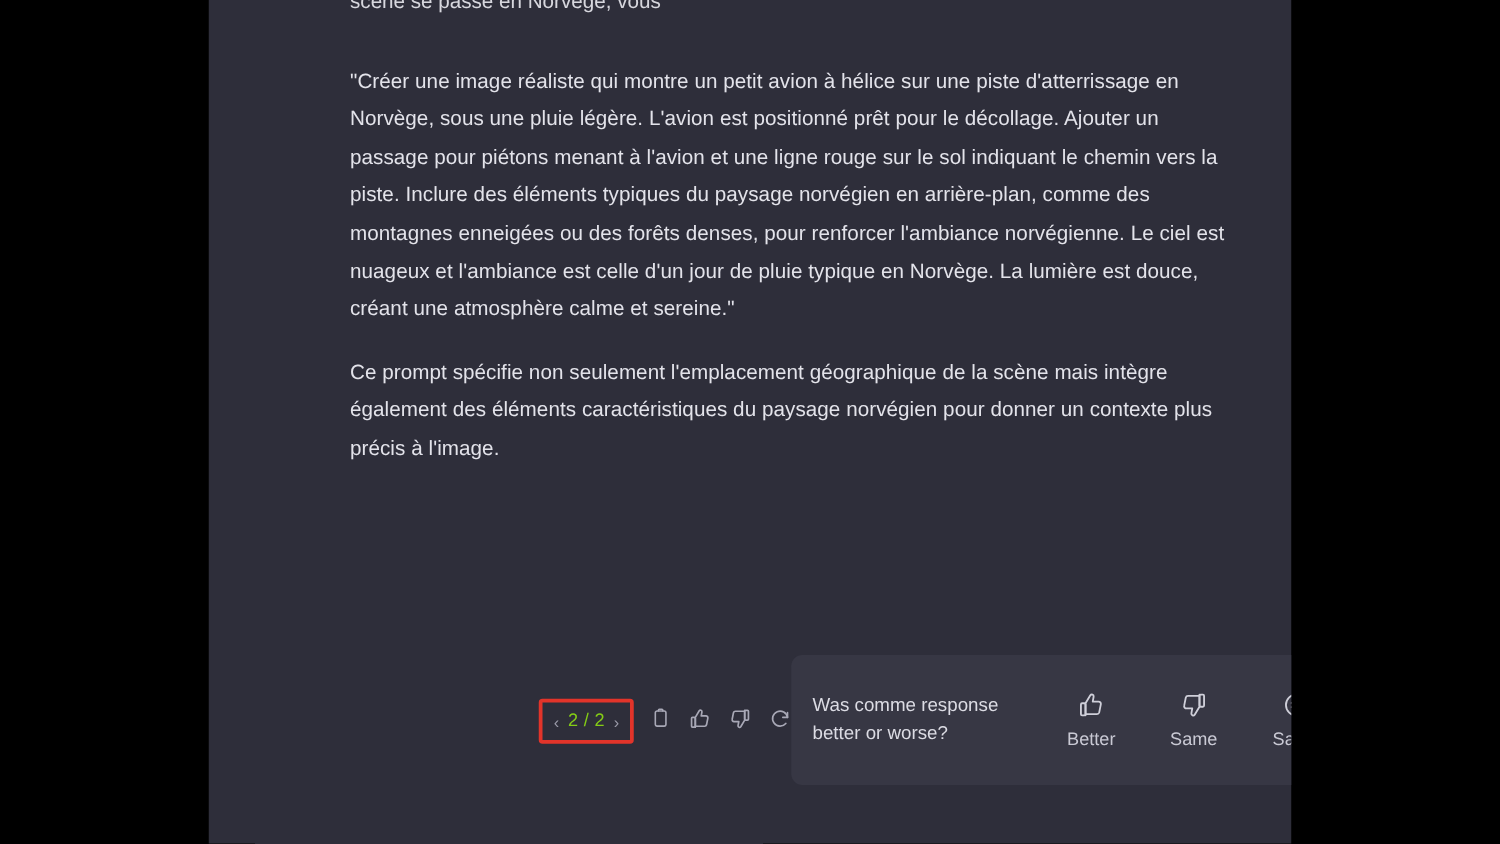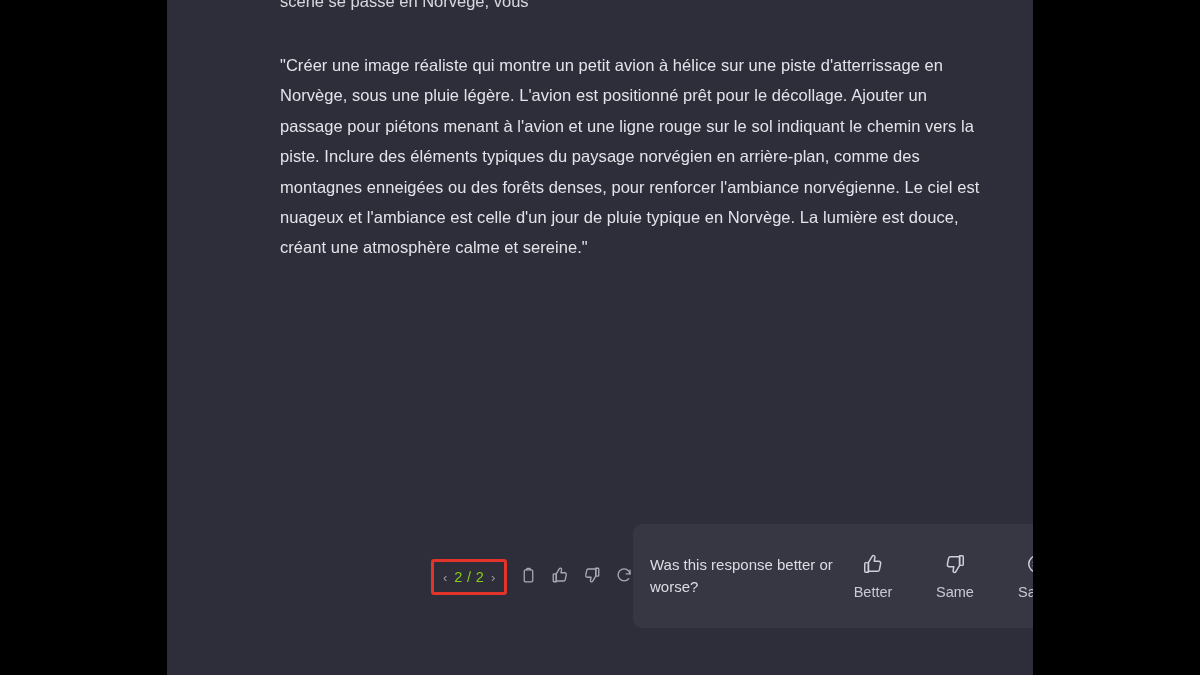--- a/index.html
+++ b/index.html
@@ -171,20 +171,21 @@
 <body>
 
 <div class="screen">
   <div class="chat-viewport">
 
     <div class="cutoff-line">scène se passe en Norvège, vous</div>
 
     <div class="message">
       <div class="msg-body">
         <p>"Créer une image réaliste qui montre un petit avion à hélice sur une piste d'atterrissage en Norvège, sous une pluie légère. L'avion est positionné prêt pour le décollage. Ajouter un passage pour piétons menant à l'avion et une ligne rouge sur le sol indiquant le chemin vers la piste. Inclure des éléments typiques du paysage norvégien en arrière-plan, comme des montagnes enneigées ou des forêts denses, pour renforcer l'ambiance norvégienne. Le ciel est nuageux et l'ambiance est celle d'un jour de pluie typique en Norvège. La lumière est douce, créant une atmosphère calme et sereine."</p>
+        <p>Ce prompt spécifie non seulement l'emplacement géographique de la scène mais intègre également des éléments caractéristiques du paysage norvégien pour donner un contexte plus précis à l'image.</p>
       </div>
     </div>
 
     <div class="action-bar">
       <div class="pager">
         <span class="chev">‹</span>
         <span class="count">2 / 2</span>
         <span class="chev">›</span>
       </div>
       <div class="tool-icons">
@@ -209,21 +210,21 @@
         <span class="ic">
           <svg width="18" height="18" viewBox="0 0 24 24" fill="none" stroke="currentColor" stroke-width="1.8" stroke-linecap="round" stroke-linejoin="round">
             <path d="M20 5.5v5h-5"></path>
             <path d="M20 10.5A8 8 0 1 0 18.2 17"></path>
           </svg>
         </span>
       </div>
     </div>
 
     <div class="feedback-card">
-      <div class="fb-question">Was this response better or worse?</div>
+      <div class="fb-question">Was comme response better or worse?</div>
       <div class="fb-options">
 
         <div class="fb-option">
           <span class="glyph">
             <svg width="22" height="22" viewBox="0 0 24 24" fill="none" stroke="currentColor" stroke-width="1.6" stroke-linecap="round" stroke-linejoin="round">
               <path d="M7 21V10.5l4.2-7a1.6 1.6 0 0 1 2.9 1.1L13.3 9h5.1a2 2 0 0 1 1.95 2.45l-1.4 7A2 2 0 0 1 17 20H7z"></path>
               <rect x="3" y="10.5" width="4" height="10.5" rx="1"></rect>
             </svg>
           </span>
           <span class="lbl">Better</span>

